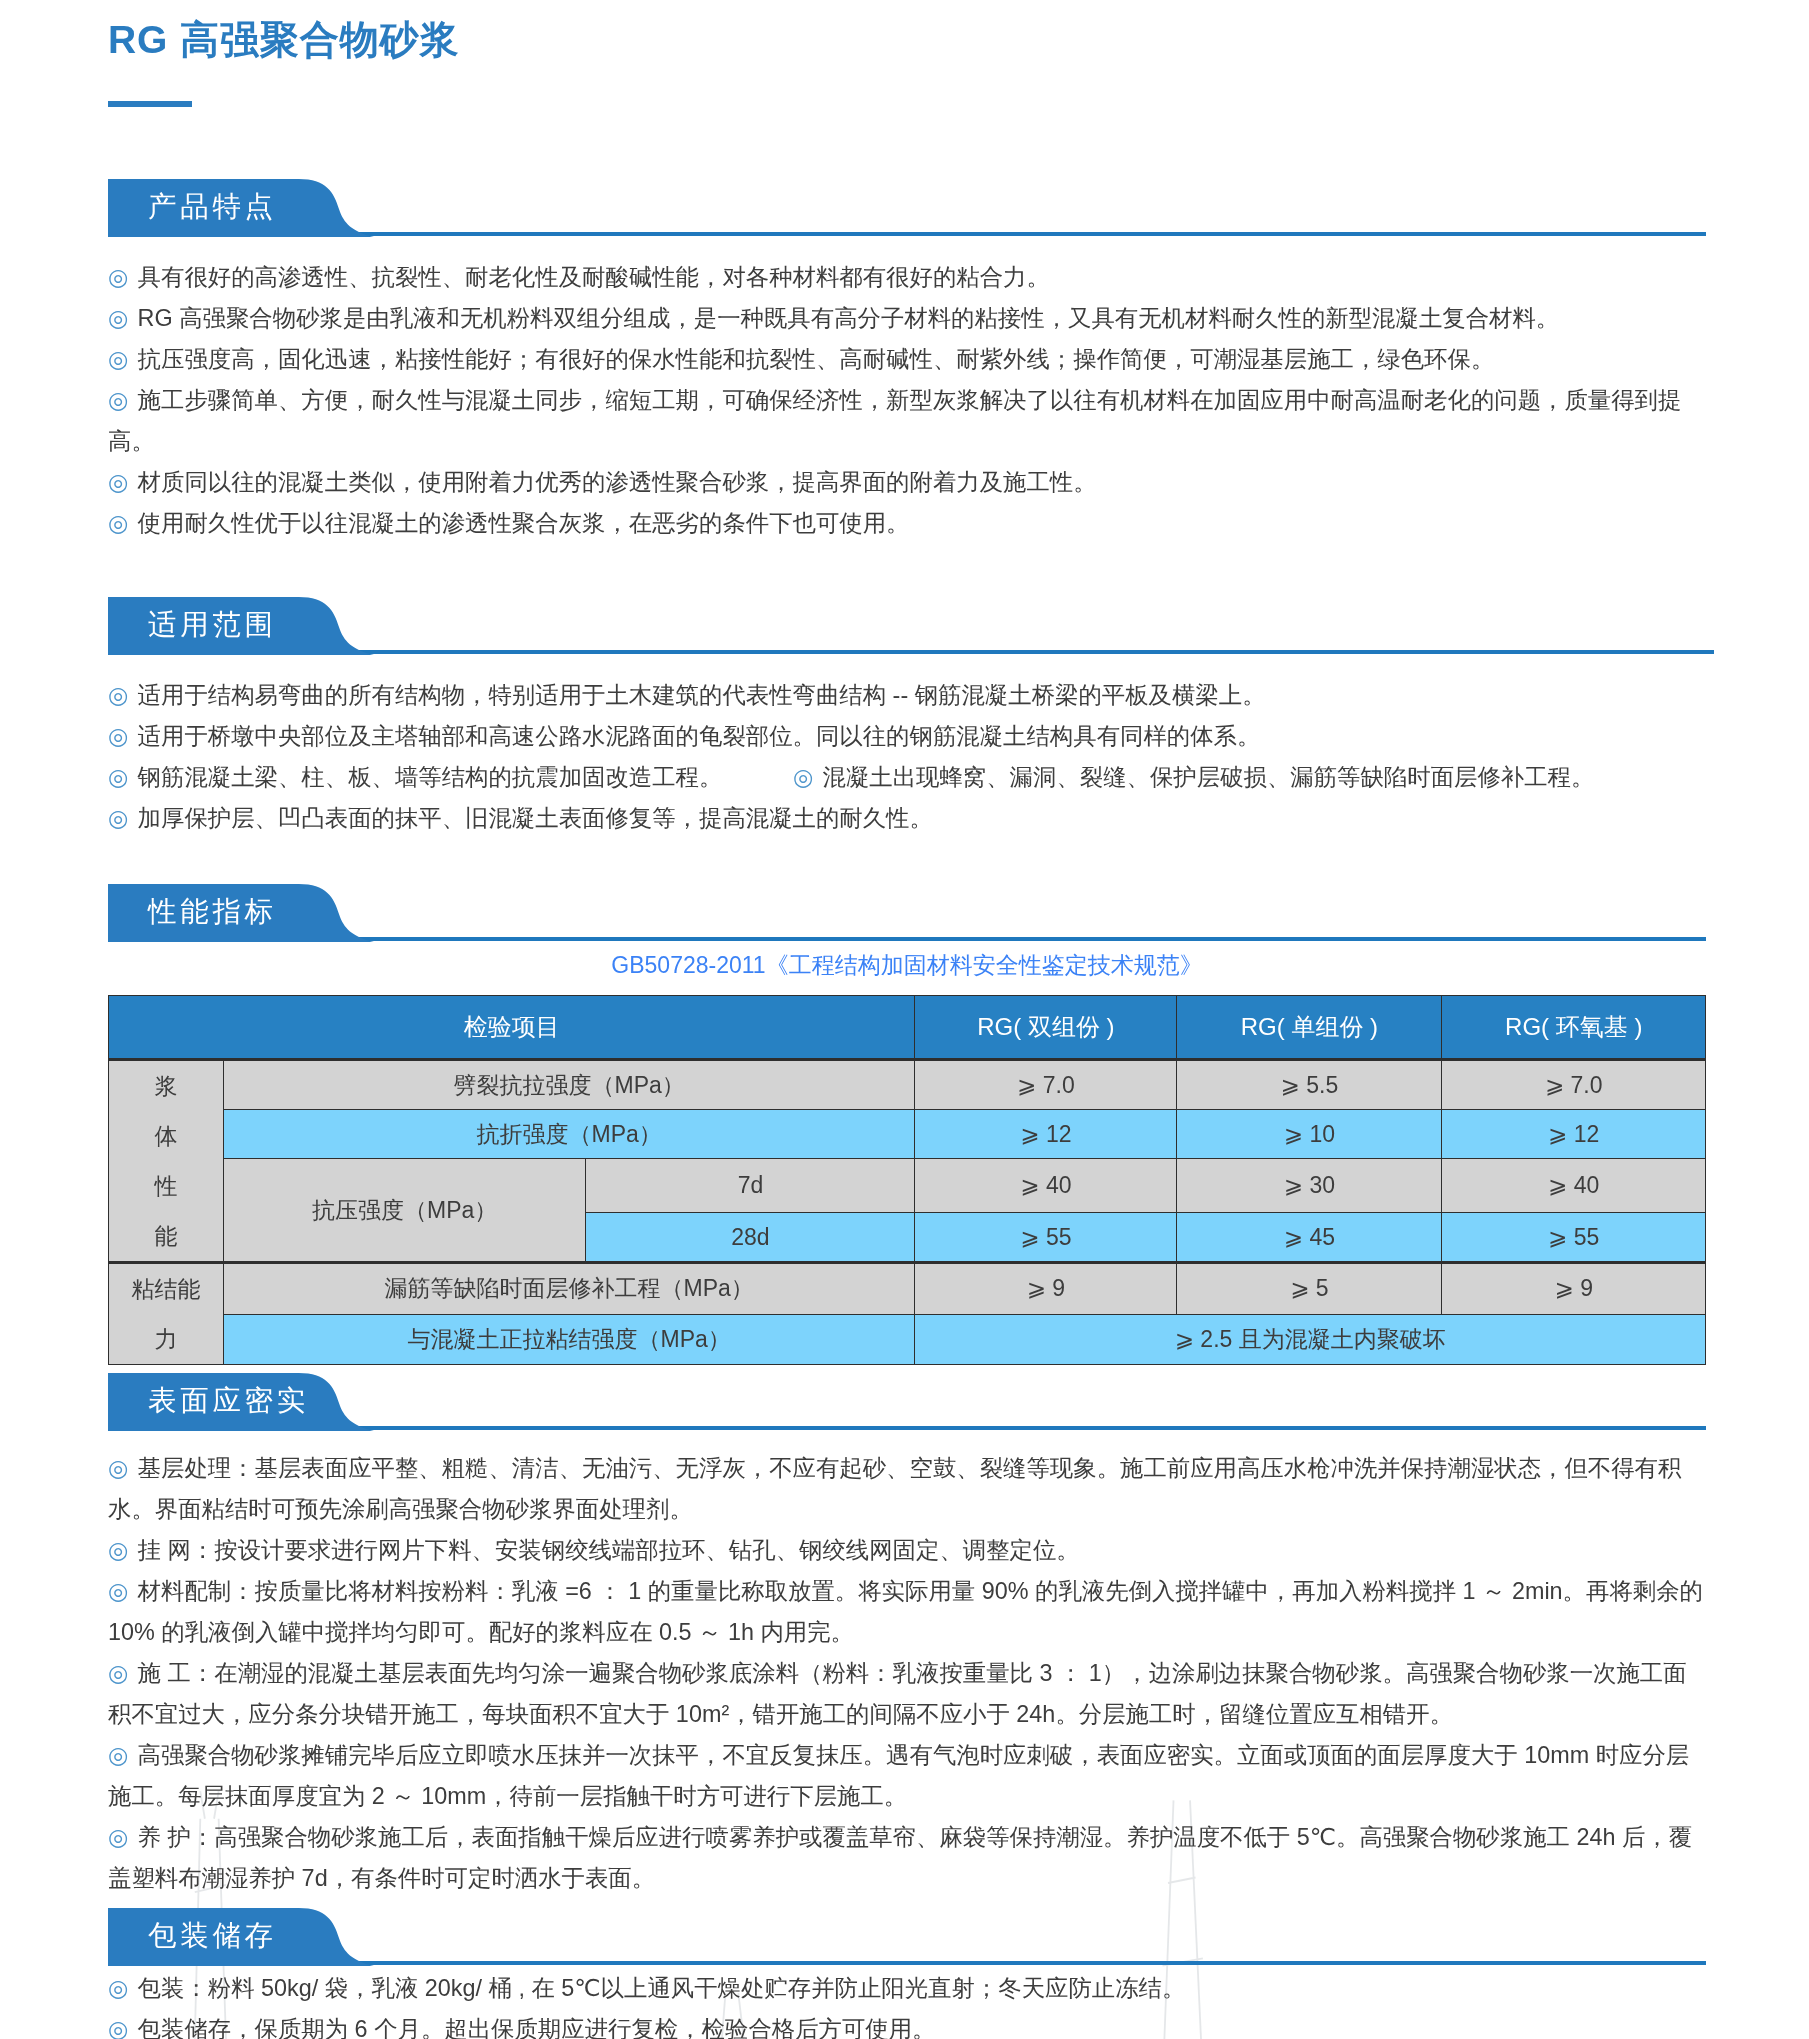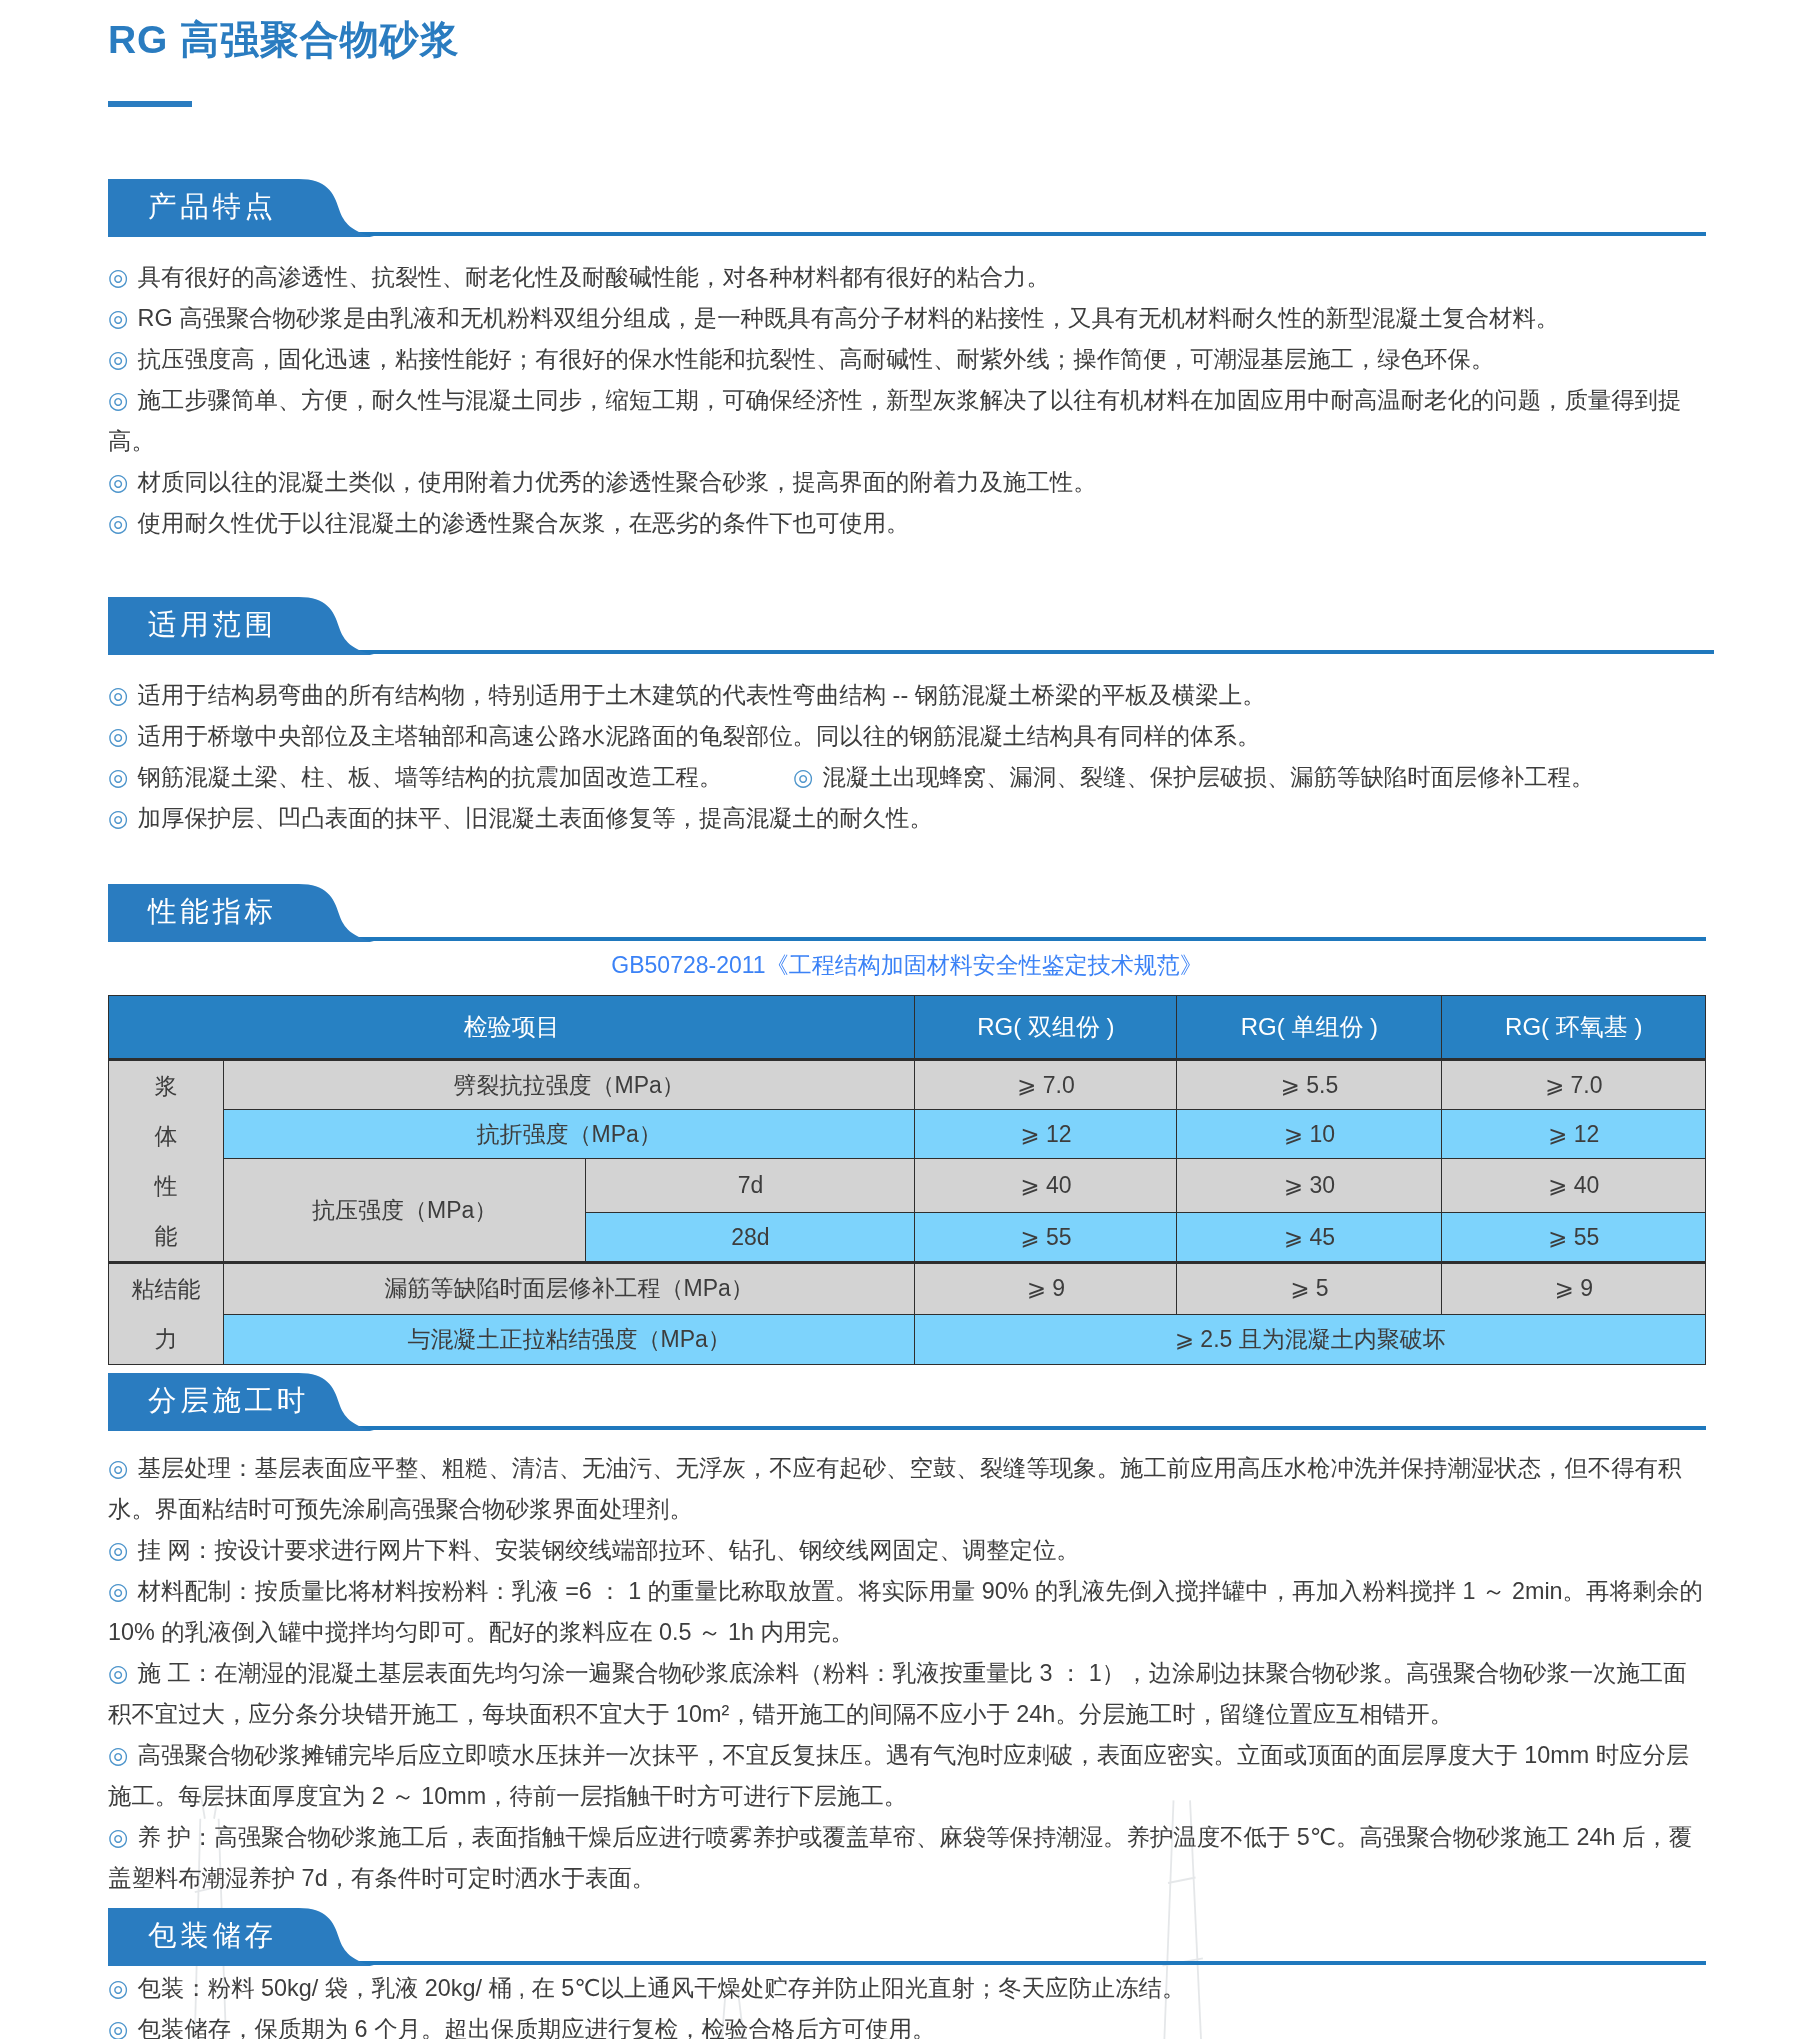--- a/index.html
+++ b/index.html
@@ -165,21 +165,21 @@
       </tr>
     </tbody>
   </table>
 </div>
 
 <div class="abs content section-header" style="top:1373px;">
   <div class="badge">
     <svg viewBox="0 0 290 63" preserveAspectRatio="none">
       <path d="M0 0 H208 C238 0 246 14 252 33 C257 48 266 57 290 63 H0 Z" fill="#2a7cc0"></path>
     </svg>
-    <span class="badge-label">分层施工时</span>
+    <span class="badge-label">表面应密实</span>
   </div>
 </div>
 <div class="abs content bullets" style="top:1448px;">
   <div class="b-line"><span class="mark">◎</span><span>基层处理：基层表面应平整、粗糙、清洁、无油污、无浮灰，不应有起砂、空鼓、裂缝等现象。施工前应用高压水枪冲洗并保持潮湿状态，但不得有积水。界面粘结时可预先涂刷高强聚合物砂浆界面处理剂。</span></div>
   <div class="b-line"><span class="mark">◎</span><span>挂 网：按设计要求进行网片下料、安装钢绞线端部拉环、钻孔、钢绞线网固定、调整定位。</span></div>
   <div class="b-line"><span class="mark">◎</span><span>材料配制：按质量比将材料按粉料：乳液 =6 ： 1 的重量比称取放置。将实际用量 90% 的乳液先倒入搅拌罐中，再加入粉料搅拌 1 ～ 2min。再将剩余的 10% 的乳液倒入罐中搅拌均匀即可。配好的浆料应在 0.5 ～ 1h 内用完。</span></div>
   <div class="b-line"><span class="mark">◎</span><span>施 工：在潮湿的混凝土基层表面先均匀涂一遍聚合物砂浆底涂料（粉料：乳液按重量比 3 ： 1），边涂刷边抹聚合物砂浆。高强聚合物砂浆一次施工面积不宜过大，应分条分块错开施工，每块面积不宜大于 10m²，错开施工的间隔不应小于 24h。分层施工时，留缝位置应互相错开。</span></div>
   <div class="b-line"><span class="mark">◎</span><span>高强聚合物砂浆摊铺完毕后应立即喷水压抹并一次抹平，不宜反复抹压。遇有气泡时应刺破，表面应密实。立面或顶面的面层厚度大于 10mm 时应分层施工。每层抹面厚度宜为 2 ～ 10mm，待前一层指触干时方可进行下层施工。</span></div>
   <div class="b-line"><span class="mark">◎</span><span>养 护：高强聚合物砂浆施工后，表面指触干燥后应进行喷雾养护或覆盖草帘、麻袋等保持潮湿。养护温度不低于 5℃。高强聚合物砂浆施工 24h 后，覆盖塑料布潮湿养护 7d，有条件时可定时洒水于表面。</span></div>
 </div>

